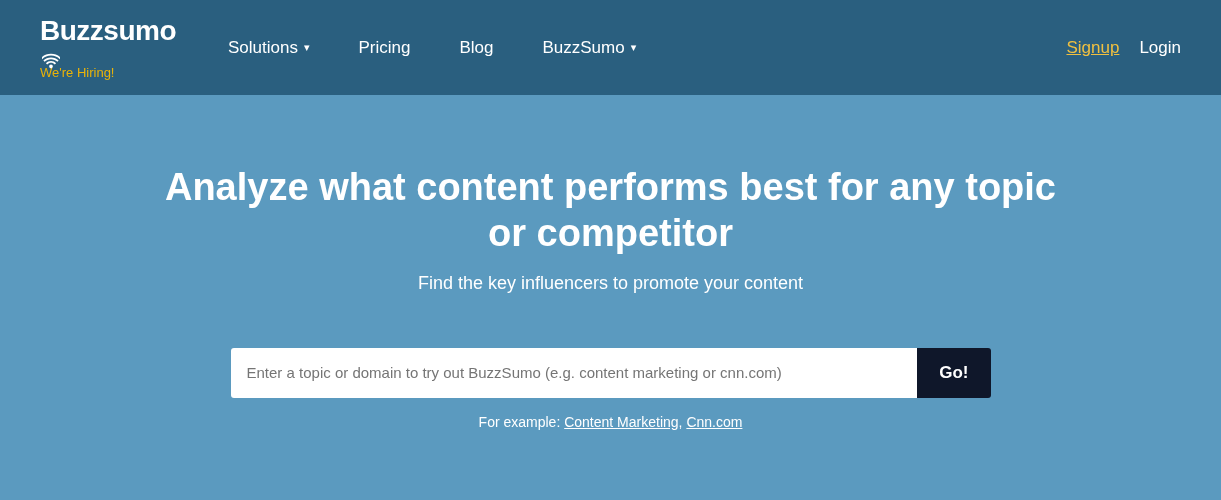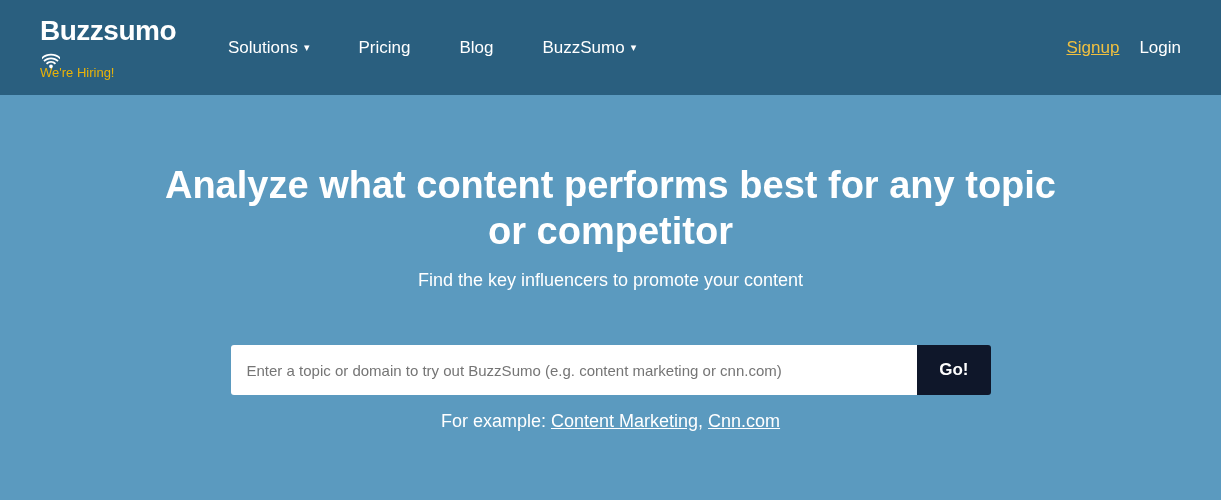--- a/index.html
+++ b/index.html
@@ -130,21 +130,21 @@
       color: #fff;
       border: none;
       padding: 0 22px;
       font-size: 17px;
       font-weight: bold;
       cursor: pointer;
       border-radius: 0 3px 3px 0;
     }
     .example-text {
       color: #fff;
-      font-size: 18px;
+      font-size: 14px;
       text-align: center;
     }
     .example-text span {
       font-weight: normal;
     }
     .example-link {
       color: #fff;
       text-decoration: underline;
       cursor: pointer;
     }

